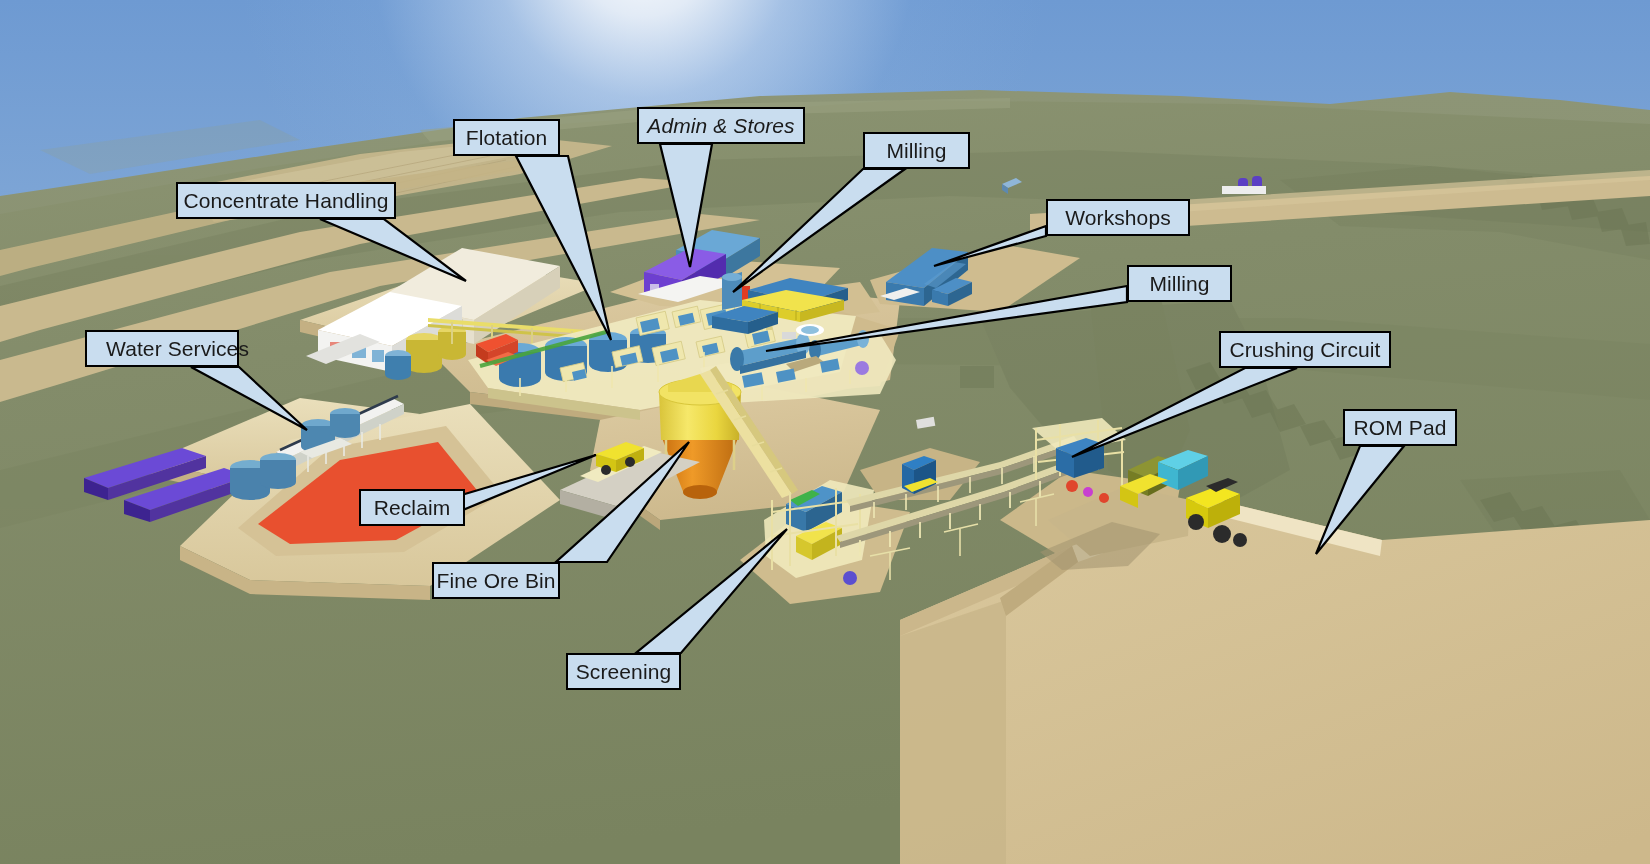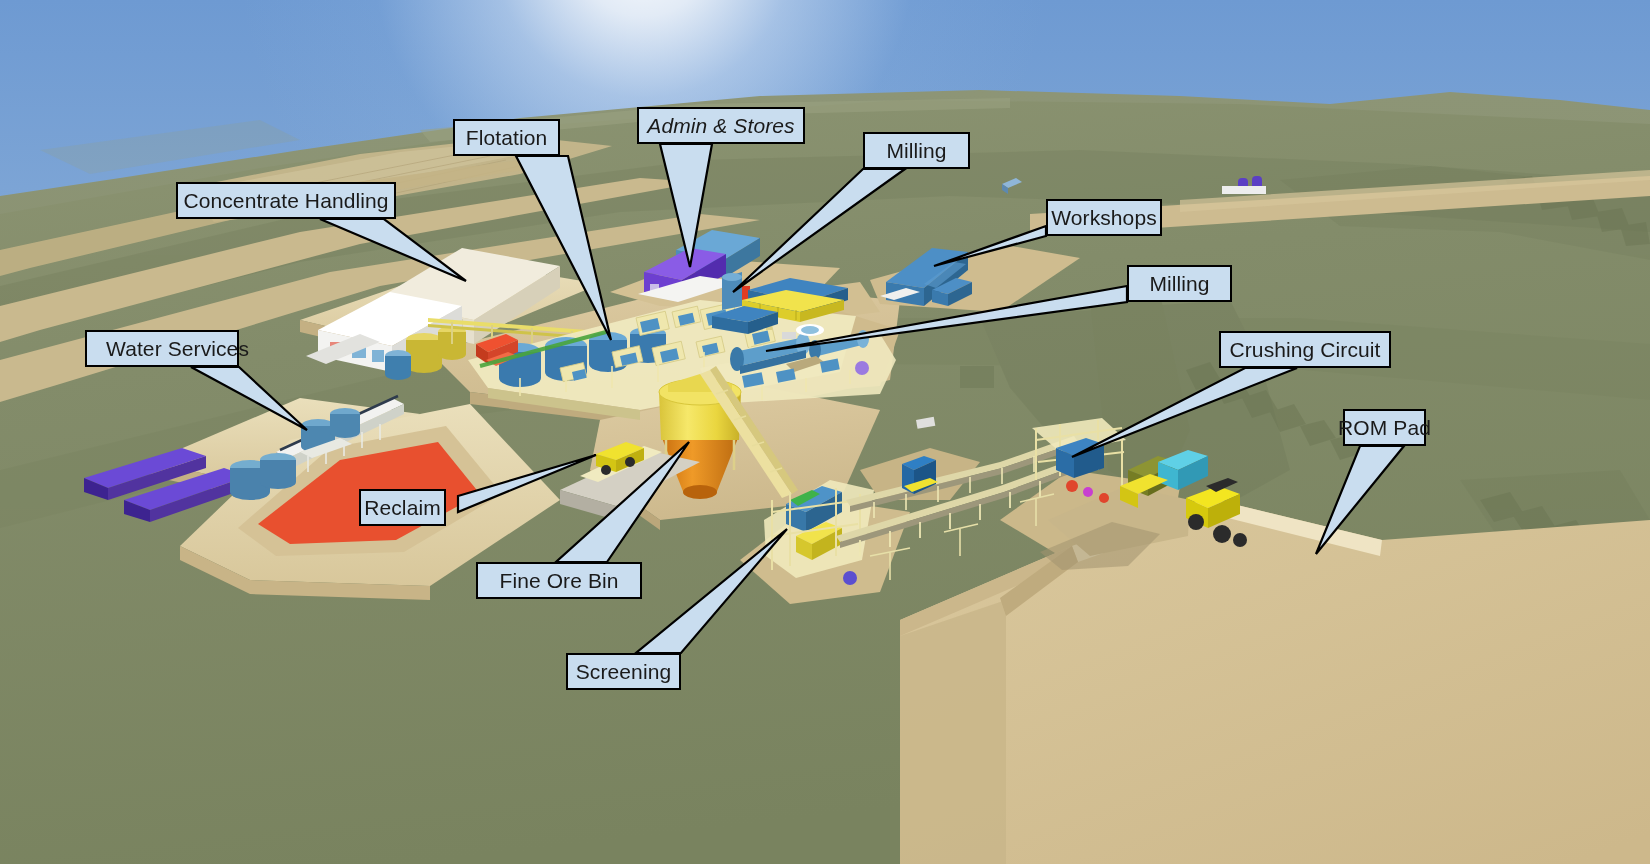--- a/index.html
+++ b/index.html
@@ -651,39 +651,39 @@
     </div>
     <div class="callout" style="left:453px;top:119px;width:107px;height:37px;">
       <span>Flotation</span>
     </div>
     <div class="callout" style="left:637px;top:107px;width:168px;height:37px;font-style:italic;">
       <span>Admin &amp; Stores</span>
     </div>
     <div class="callout" style="left:863px;top:132px;width:107px;height:37px;">
       <span>Milling</span>
     </div>
-    <div class="callout" style="left:1046px;top:199px;width:116px;height:37px;">
+    <div class="callout" style="left:1046px;top:199px;width:144px;height:37px;">
       <span>Workshops</span>
     </div>
     <div class="callout" style="left:1127px;top:265px;width:105px;height:37px;">
       <span>Milling</span>
     </div>
     <div class="callout" style="left:1219px;top:331px;width:172px;height:37px;">
       <span>Crushing Circuit</span>
     </div>
-    <div class="callout" style="left:1343px;top:409px;width:83px;height:37px;">
+    <div class="callout" style="left:1343px;top:409px;width:114px;height:37px;">
       <span>ROM Pad</span>
     </div>
     <div class="callout" style="left:85px;top:330px;width:154px;height:37px;padding-left:44px;">
       <span>Water Services</span>
     </div>
-    <div class="callout" style="left:359px;top:489px;width:87px;height:37px;">
+    <div class="callout" style="left:359px;top:489px;width:106px;height:37px;">
       <span>Reclaim</span>
     </div>
-    <div class="callout" style="left:476px;top:562px;width:166px;height:37px;">
+    <div class="callout" style="left:432px;top:562px;width:128px;height:37px;">
       <span>Fine Ore Bin</span>
     </div>
     <div class="callout" style="left:566px;top:653px;width:115px;height:37px;">
       <span>Screening</span>
     </div>
   </div>
 
 </div>
 
 </body></html>

